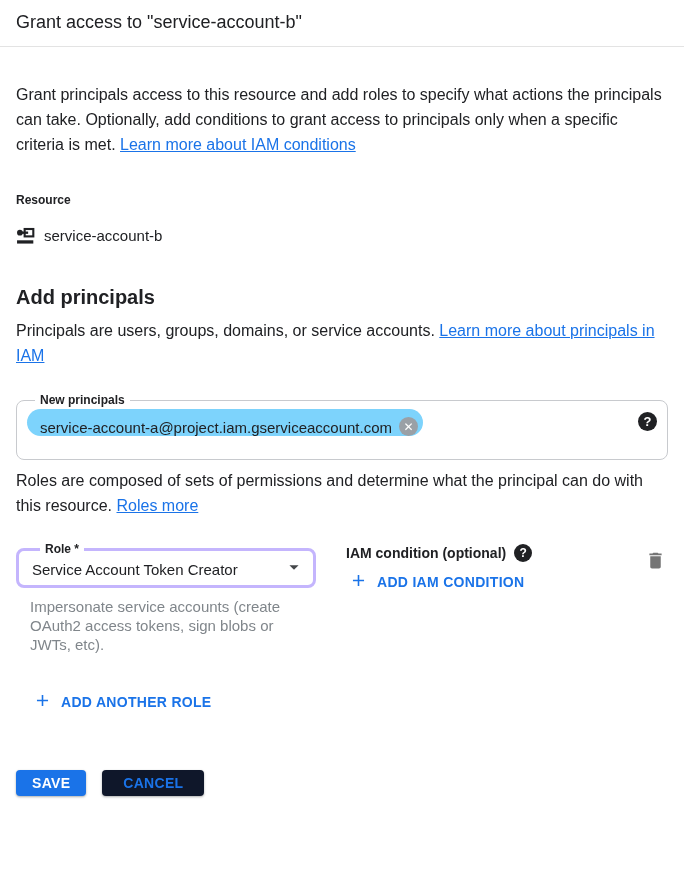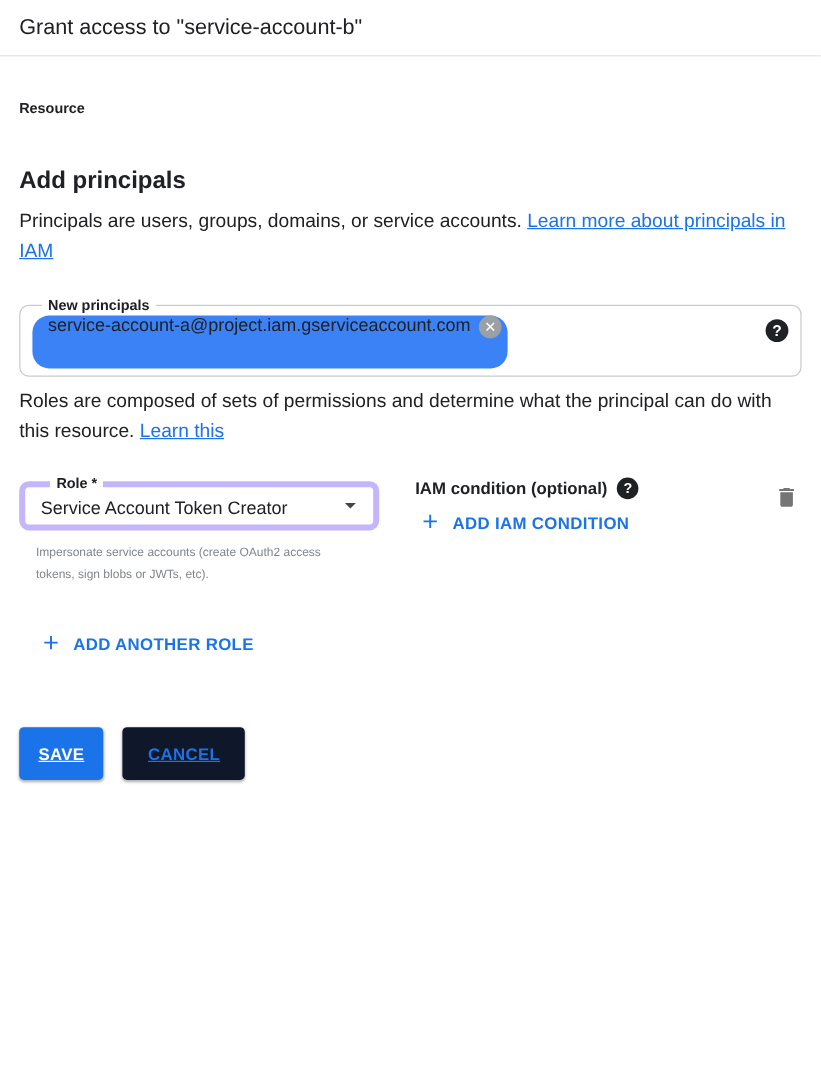--- a/index.html
+++ b/index.html
@@ -70,25 +70,25 @@
     line-height: 13px;
   }
   .principals-field { height: 66px; }
   .principals-inner {
     display: flex;
     align-items: flex-start;
     justify-content: space-between;
   }
   .chip {
     display: inline-flex;
-    align-items: flex-start;
+    align-items: flex-end;
     gap: 7px;
-    background: #3b82f6;
+    background: #7dd3fc;
     border-radius: 14px;
-    height: 44px;
+    height: 27px;
     padding: 0 5px 0 13px;
     font-size: 15px;
     color: #202124;
     max-width: 560px;
   }
   .chip-remove {
     width: 19px; height: 19px;
     border-radius: 50%;
     background: #9aa0a6;
     color: #ffffff;
@@ -116,21 +116,21 @@
   }
 
   .roles-row {
     margin: 26px 16px 0;
     display: flex;
     align-items: flex-start;
   }
   .role-col { width: 300px; flex-shrink: 0; }
   fieldset.role-field {
     margin: 0;
-    border: 5px solid #c4b5fd;
+    border: 3px solid #c4b5fd;
     border-radius: 8px;
     padding: 0 8px 0 13px;
     height: 44px;
   }
   fieldset.role-field legend {
     font-size: 12px;
     font-weight: 700;
     padding: 0 5px;
     margin-left: 8px;
     line-height: 10px;
@@ -138,21 +138,21 @@
   .role-select {
     display: flex;
     align-items: center;
     justify-content: space-between;
     height: 30px;
     cursor: pointer;
   }
   .role-value { font-size: 15px; color: #202124; }
   .role-helper {
     margin: 9px 0 0 14px;
-    font-size: 10px;
+    font-size: 15px;
     line-height: 19px;
     color: #80868b;
     width: 262px;
   }
 
   .condition-col { margin-left: 30px; flex: 1; }
   .condition-label-row {
     display: flex;
     align-items: flex-end;
     gap: 8px;
@@ -185,31 +185,30 @@
   }
 
   .add-role-button { margin: 37px 0 0 33px; }
 
   .actions-row {
     margin: 56px 16px 0;
     display: flex;
     gap: 16px;
   }
   .btn {
-    height: 44px;
+    height: 26px;
     border-radius: 4px;
     font-size: 14px;
     font-weight: 700;
     letter-spacing: 0.3px;
     font-family: inherit;
     cursor: pointer;
     display: inline-flex;
     align-items: center;
     justify-content: center;
-    text-decoration: underline;
   }
   .btn-primary {
     background: #1a73e8;
     color: #ffffff;
     border: none;
     padding: 0 16px;
     box-shadow: 0 1px 2px rgba(60,64,67,0.3), 0 1px 3px rgba(60,64,67,0.15);
   }
   .btn-secondary {
     background: #0f172a;
@@ -221,41 +220,55 @@
 </style>
 </head>
 <body>
 
 <div class="dialog">
 
   <div class="dialog-header">
     <div class="dialog-title">Grant access to "service-account-b"</div>
   </div>
 
+  <p class="intro"><span>Grant principals access to this resource and add roles to specify what actions the principals can take. Optionally, add conditions to grant access to principals only when a specific criteria is met.</span>
+    <a class="inline-link">Learn more about IAM conditions</a>
+  </p>
 
   <h2 class="section-sub-heading">Resource</h2>
+  <div class="resource-row">
+    <span>
+      <svg width="19" height="19" viewBox="0 0 18 18">
+        <circle cx="3.7" cy="5.4" r="2.7" fill="#202124"></circle>
+        <rect x="5" y="4.3" width="6.5" height="2.2" fill="#202124"></rect>
+        <rect x="8.2" y="1.9" width="8.2" height="7" fill="none" stroke="#202124" stroke-width="2"></rect>
+        <rect x="1" y="12.6" width="15.4" height="3.1" fill="#202124"></rect>
+      </svg>
+    </span>
+    <span>service-account-b</span>
+  </div>
 
   <h1 class="section-heading">Add principals</h1>
   <p class="section-desc"><span>Principals are users, groups, domains, or service accounts.</span>
     <a class="inline-link">Learn more about principals in IAM</a>
   </p>
 
   <fieldset class="outlined-field principals-field">
     <legend>New principals</legend>
     <div class="principals-inner">
       <span class="chip">
         <span>service-account-a@project.iam.gserviceaccount.com</span>
         <span class="chip-remove">✕</span>
       </span>
       <span class="help-icon">?</span>
     </div>
   </fieldset>
 
   <p class="section-desc"><span>Roles are composed of sets of permissions and determine what the principal can do with this resource.</span>
-    <a class="inline-link">Learn this</a>
+    <a class="inline-link">Roles more</a>
   </p>
 
   <div class="roles-row">
     <div class="role-col">
       <fieldset class="role-field">
         <legend>Role *</legend>
         <div class="role-select">
           <span class="role-value">Service Account Token Creator</span>
           <span>
             <svg width="22" height="22" viewBox="0 0 24 24">

